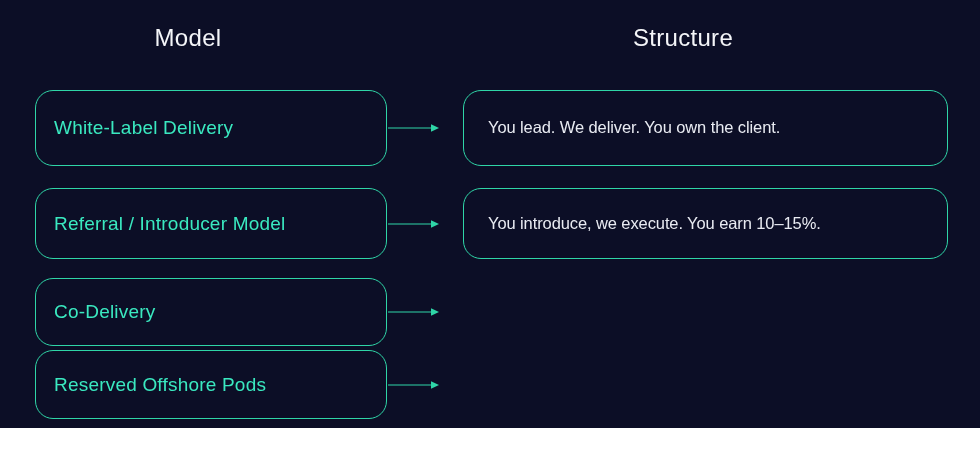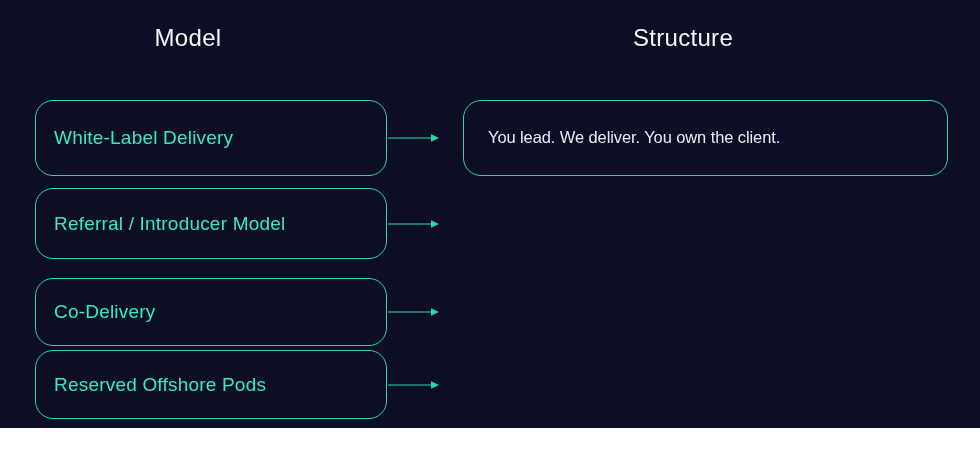--- a/index.html
+++ b/index.html
@@ -12,21 +12,21 @@
   }
   .col-header{
     position:absolute;top:24px;width:240px;
     text-align:center;
     color:#f4f5f8;
     font-size:24px;font-weight:500;letter-spacing:0.3px;
   }
   .header-left{left:68px;}
   .header-right{left:563px;}
   .row{position:absolute;left:35px;width:913px;}
-  .row-1{top:100px;height:76px;}
+  .row-1{top:90px;height:76px;}
   .row-2{top:188px;height:71px;}
   .row-3{top:278px;height:68px;}
   .row-4{top:350px;height:69px;padding-left:45px;}
   .model-box,.structure-box{
     position:absolute;top:0;height:100%;
     box-sizing:border-box;
     border:1.5px solid #2fd5a7;
     border-radius:18px;
     background:transparent;
     display:flex;align-items:center;
@@ -77,20 +77,23 @@
   </div>
 
   <div class="row row-2">
     <div class="model-box">
       <span class="model-label">Referral / Introducer Model</span>
     </div>
     <svg class="arrow" viewBox="0 0 52 10" xmlns="http://www.w3.org/2000/svg">
       <line x1="0" y1="5" x2="43" y2="5"></line>
       <path d="M43,1.2 L51,5 L43,8.8 Z"></path>
     </svg>
+    <div class="structure-box">
+      <span class="structure-text">You introduce, we execute. You earn 10–15%.</span>
+    </div>
   </div>
 
   <div class="row row-3">
     <div class="model-box">
       <span class="model-label">Co-Delivery</span>
     </div>
     <svg class="arrow" viewBox="0 0 52 10" xmlns="http://www.w3.org/2000/svg">
       <line x1="0" y1="5" x2="43" y2="5"></line>
       <path d="M43,1.2 L51,5 L43,8.8 Z"></path>
     </svg>

